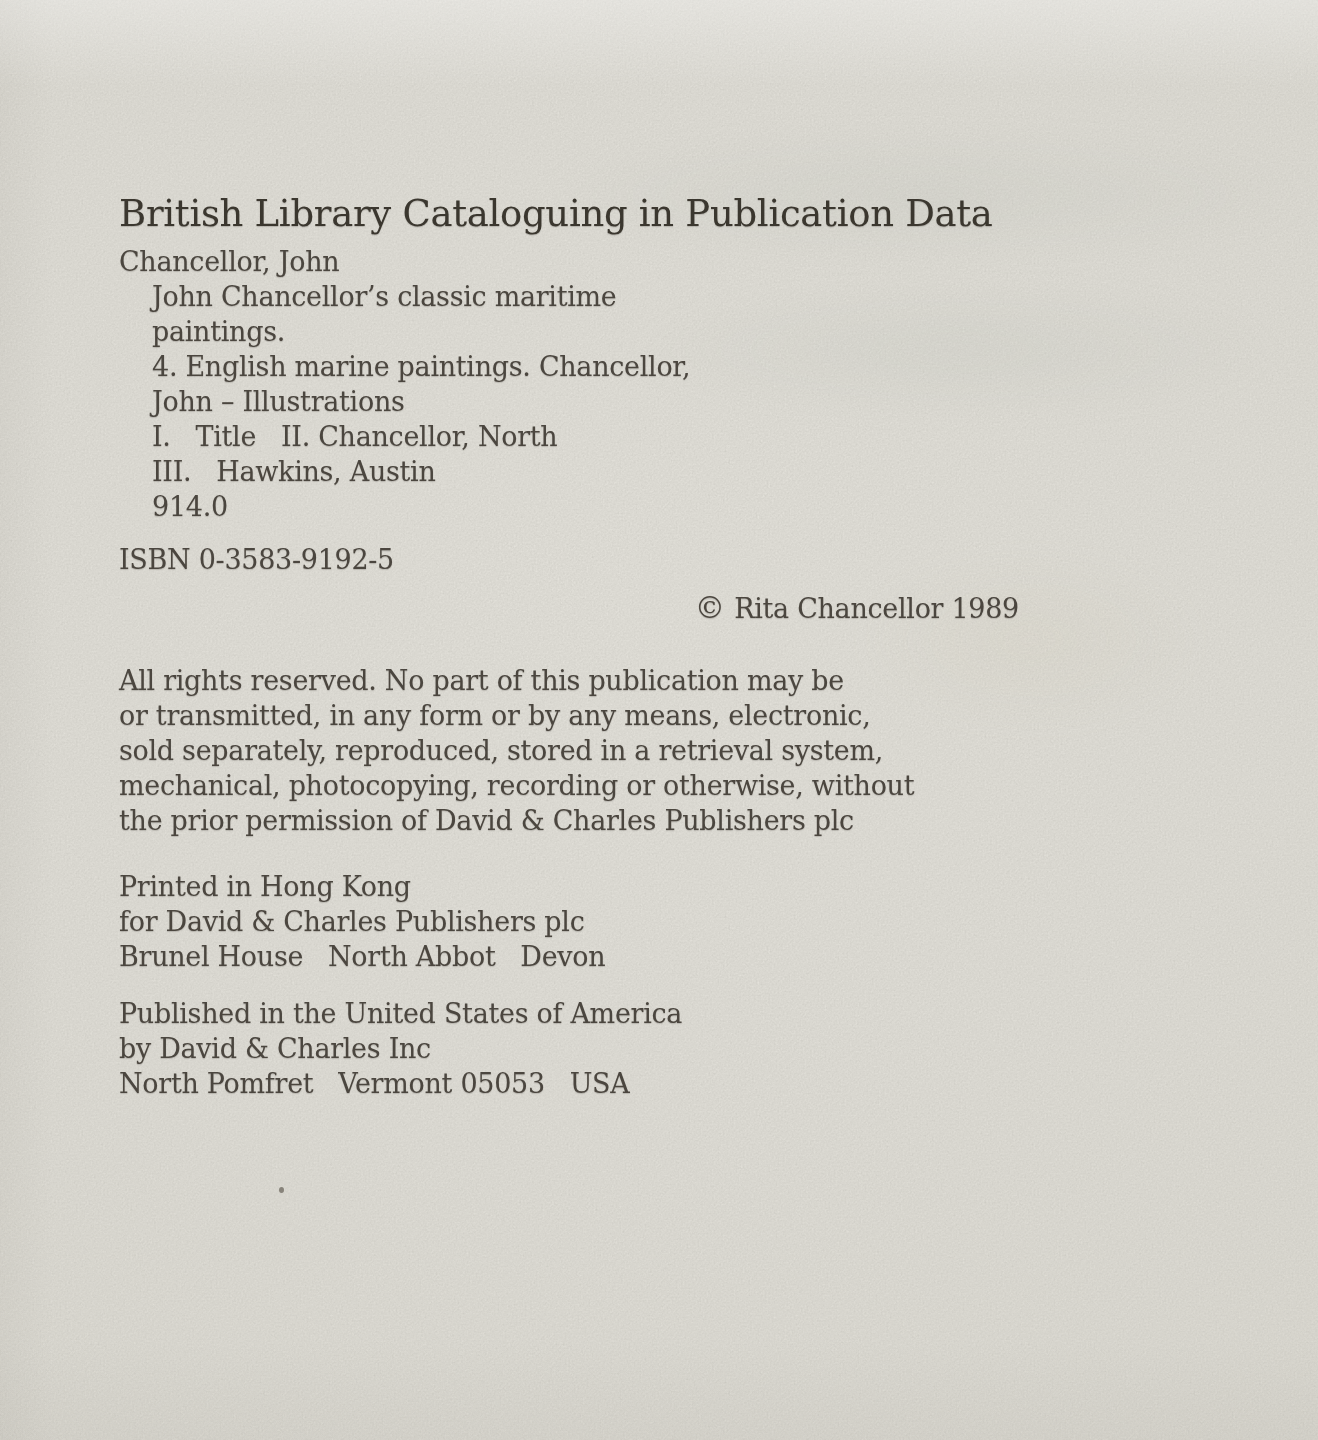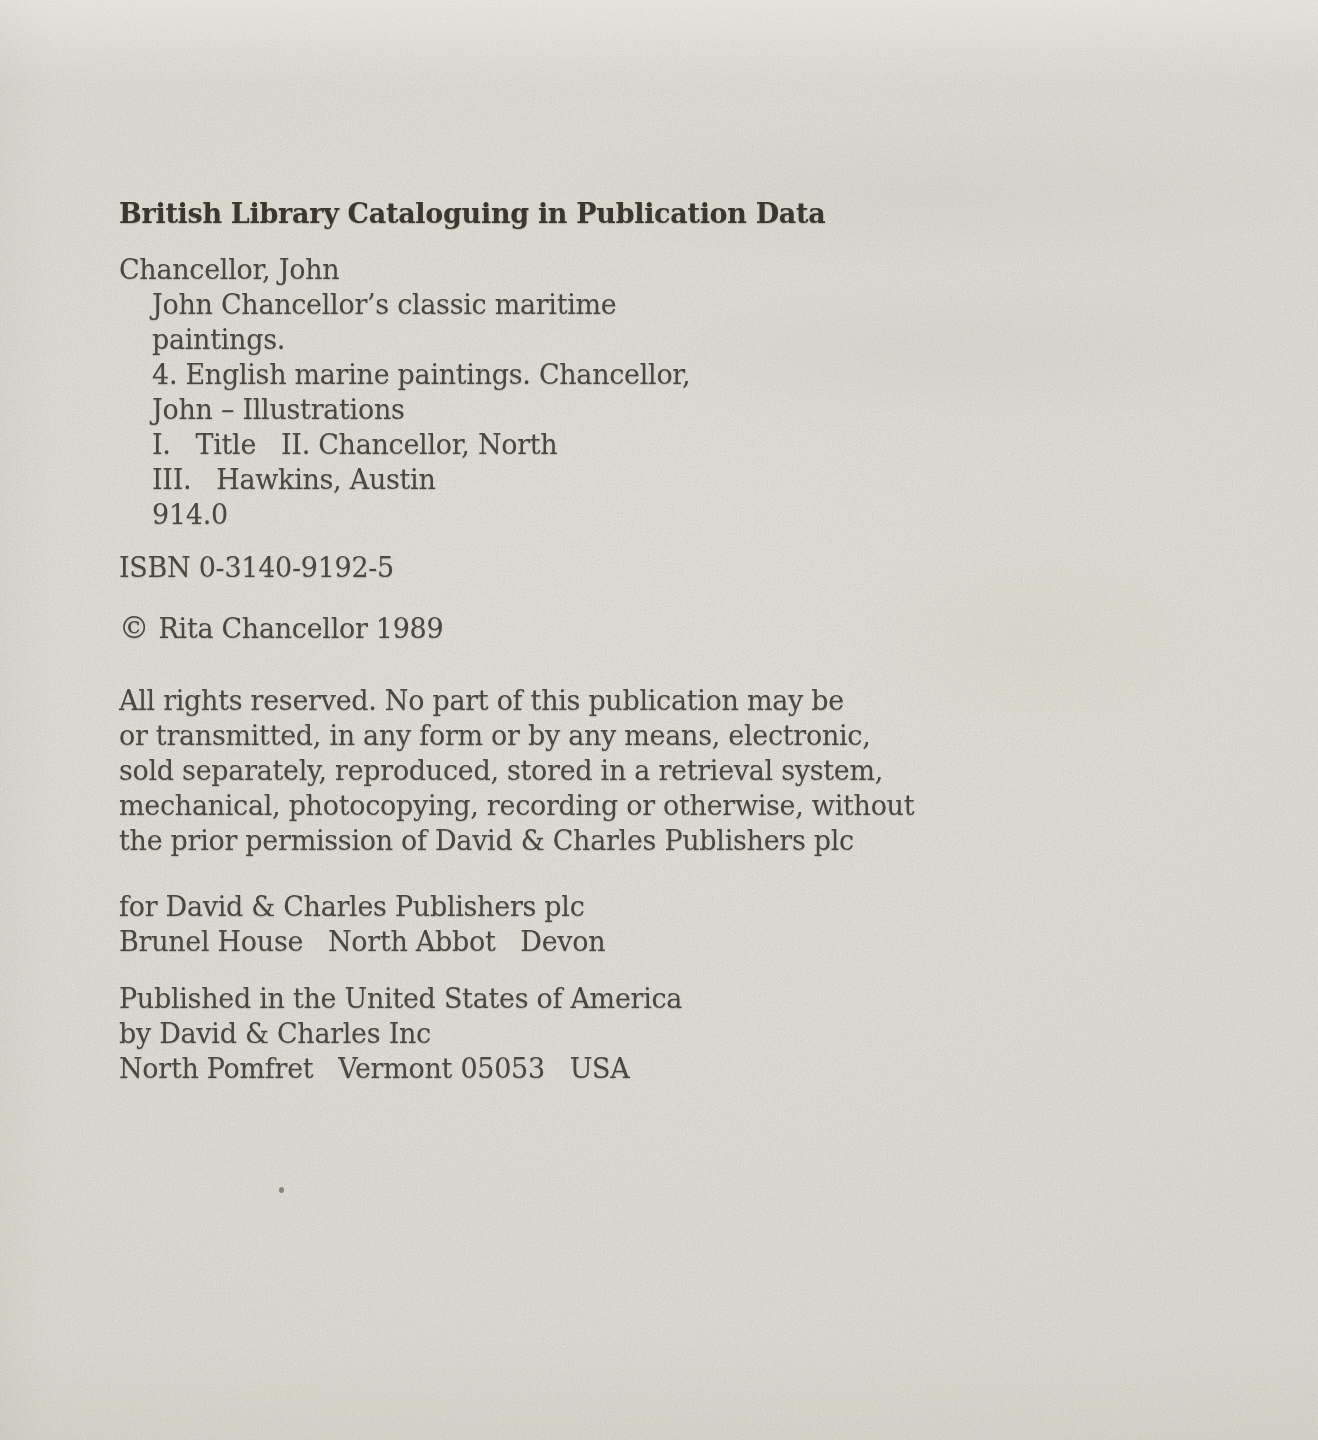--- a/index.html
+++ b/index.html
@@ -60,38 +60,39 @@
     left: 119px;
     top: 196px;
     width: 900px;
     z-index: 4;
     color: #4b463f;
     font-size: 27px;
     letter-spacing: -0.3px;
     text-shadow: 0 0.5px 1px rgba(60,55,48,0.22);
   }
   .heading {
-    margin: 0 0 20px 0;
-    font-size: 27px;
-    font-weight: bold;
+    margin: 0 0 12px 0;
+    font-size: 37px;
+    font-weight: normal;
     line-height: 36px;
     color: #3b372f;
   }
   .line {
     line-height: 35px;
     white-space: pre-wrap;
   }
   .indent {
     padding-left: 33px;
   }
   .isbn-line {
     margin-top: 18px;
   }
   .copyright-line {
-    margin-top: 25px;
+    margin-top: 13px;
+    text-align: right;
   }
   .copyright-symbol {
     font-size: 1.12em;
     letter-spacing: 1px;
   }
   .rights-block {
     margin-top: 37px;
   }
   .printing-block {
     margin-top: 31px;
@@ -136,33 +137,34 @@
       <div class="line">Chancellor, John</div>
       <div class="line indent">John Chancellor’s classic maritime</div>
       <div class="line indent">paintings.</div>
       <div class="line indent">4. English marine paintings. Chancellor,</div>
       <div class="line indent">John – Illustrations</div>
       <div class="line indent">I.   Title   II. Chancellor, North</div>
       <div class="line indent">III.   Hawkins, Austin</div>
       <div class="line indent">914.0</div>
     </section>
 
-    <div class="line isbn-line">ISBN 0-3140-9192-5</div>
+    <div class="line isbn-line">ISBN 0-3583-9192-5</div>
 
     <div class="line copyright-line"><span class="copyright-symbol">©</span><span> Rita Chancellor 1989</span></div>
 
     <section class="rights-block">
       <div class="line">All rights reserved. No part of this publication may be</div>
       <div class="line">or transmitted, in any form or by any means, electronic,</div>
       <div class="line">sold separately, reproduced, stored in a retrieval system,</div>
       <div class="line">mechanical, photocopying, recording or otherwise, without</div>
       <div class="line">the prior permission of David &amp; Charles Publishers plc</div>
     </section>
 
     <section class="printing-block">
+      <div class="line">Printed in Hong Kong</div>
       <div class="line">for David &amp; Charles Publishers plc</div>
       <div class="line">Brunel House   North Abbot   Devon</div>
     </section>
 
     <section class="publication-block">
       <div class="line">Published in the United States of America</div>
       <div class="line">by David &amp; Charles Inc</div>
       <div class="line">North Pomfret   Vermont 05053   USA</div>
     </section>
 

